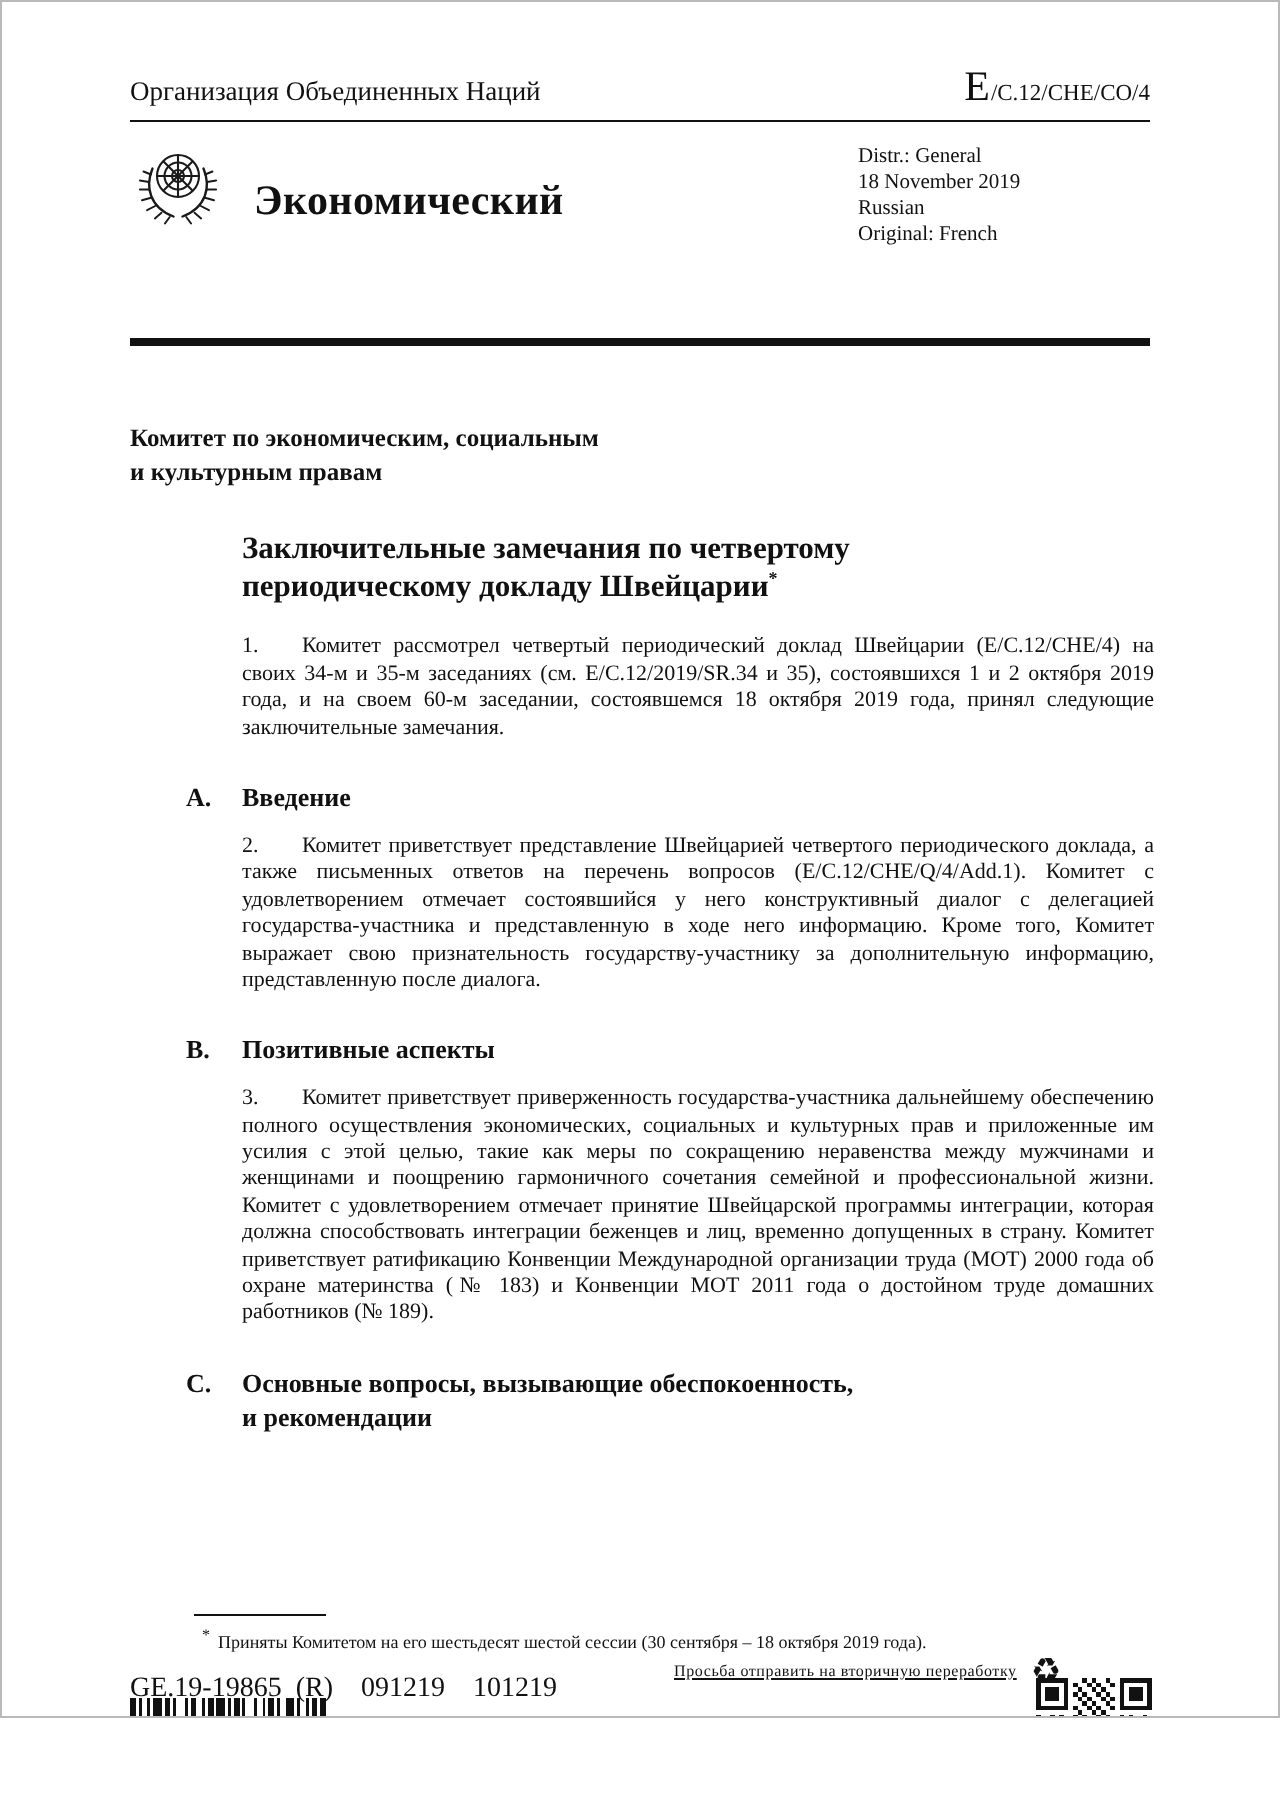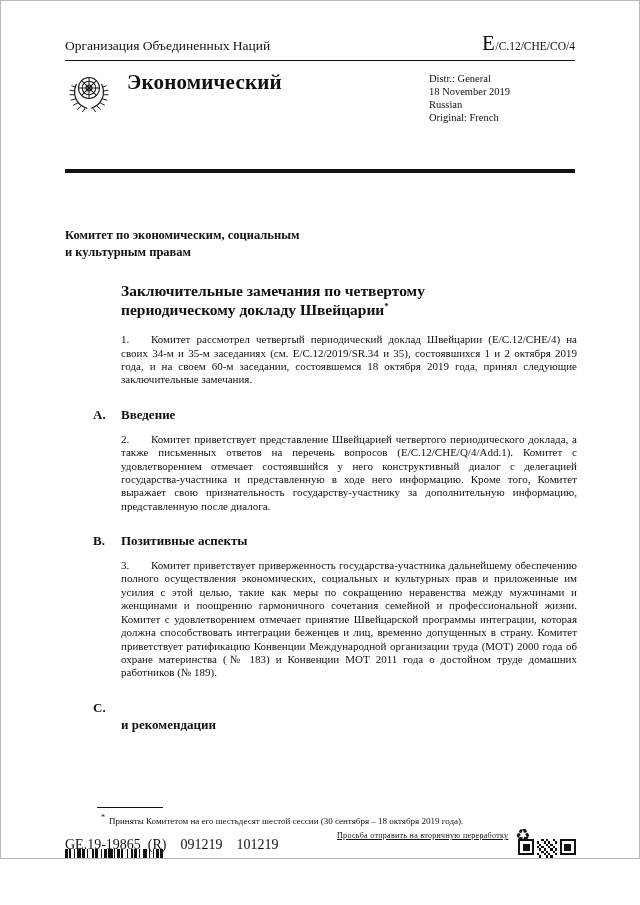--- a/index.html
+++ b/index.html
@@ -17,27 +17,27 @@
 
   
   .header-top { display:flex; justify-content:space-between; align-items:baseline; }
   .org-name { font-size:13.5px; }
   .doc-symbol { font-size:11.5px; white-space:nowrap; }
   .doc-symbol .big-e { font-size:21px; letter-spacing:0.5px; }
   .rule-thin { border-bottom:1px solid #111; margin-top:4px; }
 
   .masthead { display:flex; align-items:flex-start; margin-top:9px; }
   .emblem { width:48px; height:48px; flex:none; }
-  .council { margin-left:14px; margin-top:1px; font-size:21px; font-weight:bold; line-height:1.12; letter-spacing:0.2px; }
+  .council { margin-left:14px; margin-top:19px; font-size:21px; font-weight:bold; line-height:1.12; letter-spacing:0.2px; }
   .distr { margin-left:auto; width:146px; font-size:10.5px; line-height:1.24; padding-top:2px; }
 
   .rule-thick { height:3.5px; background:#111; margin-top:45px; }
 
   
-  .committee { margin-top:54px; font-size:12.5px; font-weight:bold; line-height:1.36; }
+  .committee { margin-top:38px; font-size:12.5px; font-weight:bold; line-height:1.36; }
   .doc-title { margin:20px 0 0 56px; font-size:15.5px; font-weight:bold; line-height:1.28; max-width:400px; }
   .doc-title sup { font-size:9px; }
 
   .para { margin:13px 0 0 56px; width:456px; font-size:11px; line-height:1.22; text-align:justify; }
   .pnum { display:inline-block; width:30px; }
 
   .sec-heading { display:flex; margin:20px 0 0 28px; font-size:13px; font-weight:bold; line-height:1.3; }
   .sec-letter { width:28px; flex:none; }
   .sec-title { max-width:400px; }
 
@@ -130,21 +130,21 @@
     <div class="sec-heading">
       <span class="sec-letter">B.</span>
       <span class="sec-title">Позитивные аспекты</span>
     </div>
 
     <p class="para m-pa"><span class="pnum">3.</span><span>Комитет приветствует приверженность государства-участника дальнейшему обеспечению полного осуществления экономических, социальных и культурных прав и приложенные им усилия с этой целью, такие как меры по сокращению неравенства между мужчинами и женщинами и поощрению гармоничного сочетания семейной и профессиональной жизни. Комитет с удовлетворением отмечает принятие Швейцарской программы интеграции, которая должна способствовать интеграции беженцев и лиц, временно допущенных в страну. Комитет приветствует ратификацию Конвенции Международной организации труда (МОТ) 2000 года об охране материнства (№ 183) и Конвенции МОТ 2011 года о достойном труде домашних работников (№ 189).</span></p>
 
     <div class="sec-heading m-a">
       <span class="sec-letter">C.</span>
       <span class="sec-title">
-        <br>
+        <span>Основные вопросы, вызывающие обеспокоенность,</span><br>
         <span>и рекомендации</span>
       </span>
     </div>
 
 
 
   </div>
 
   <div class="fn-sep"></div>
   <div class="footnote"><span class="fn-marker">*</span><span>Приняты Комитетом на его шестьдесят шестой сессии (30 сентября – 18 октября 2019 года).</span></div>

